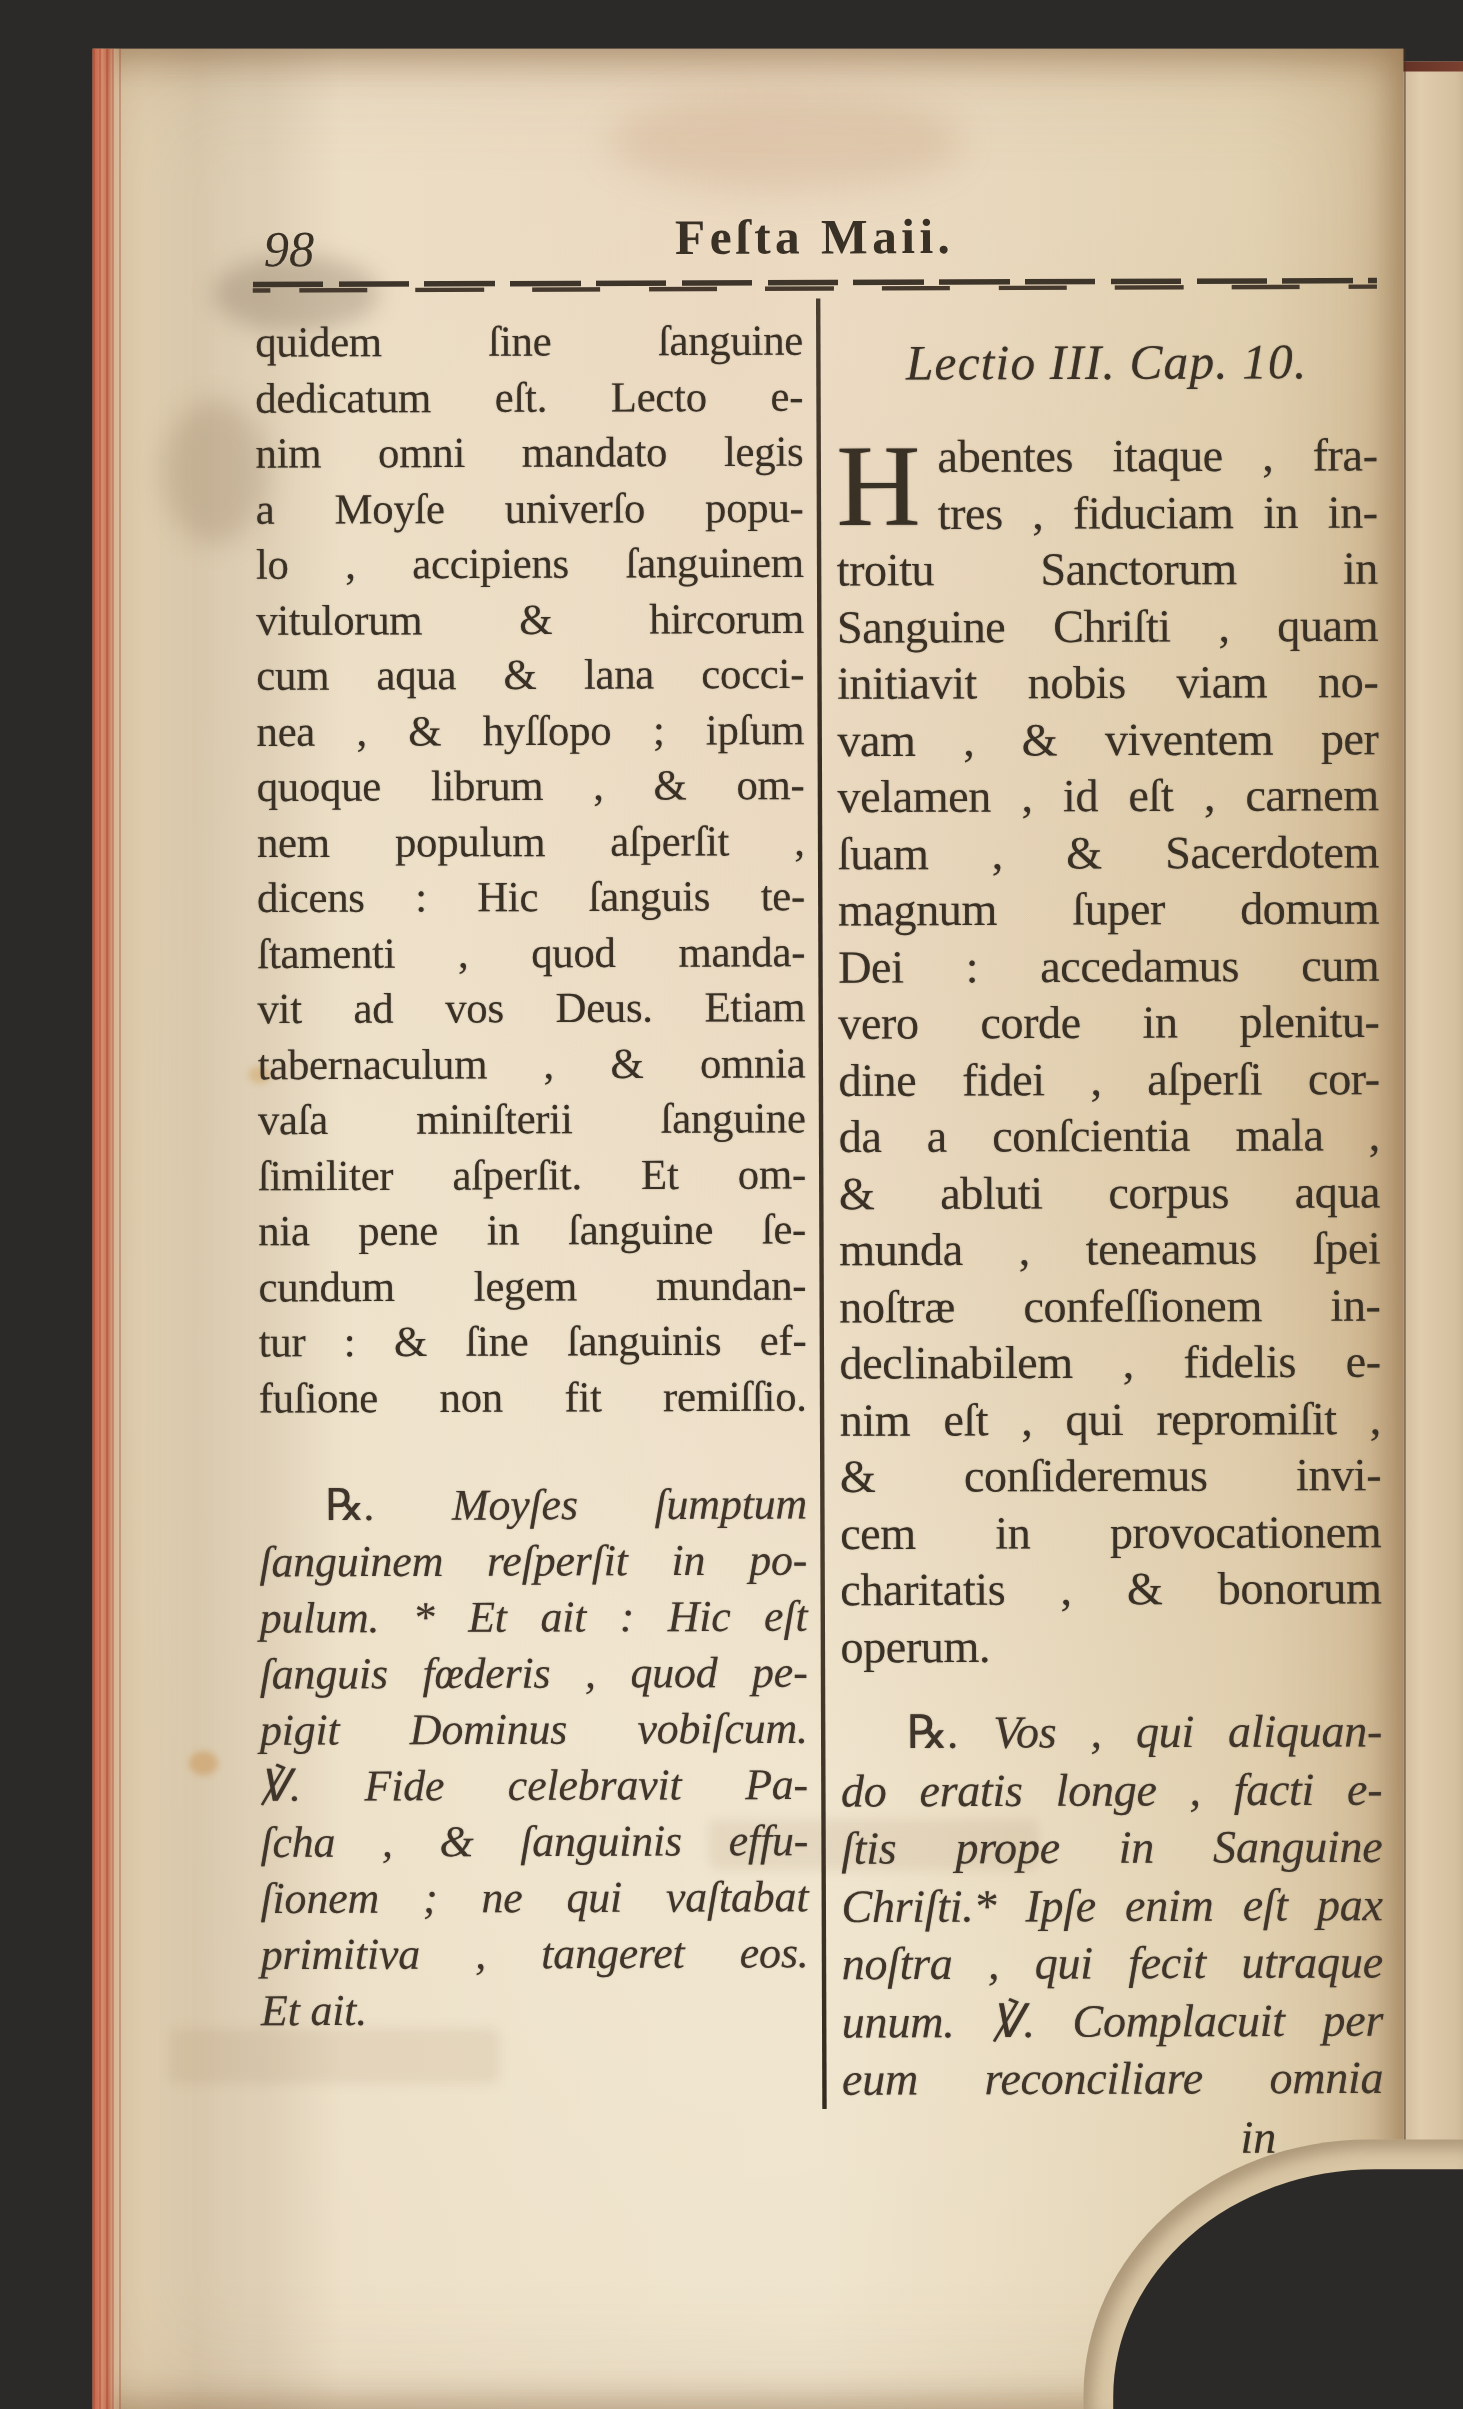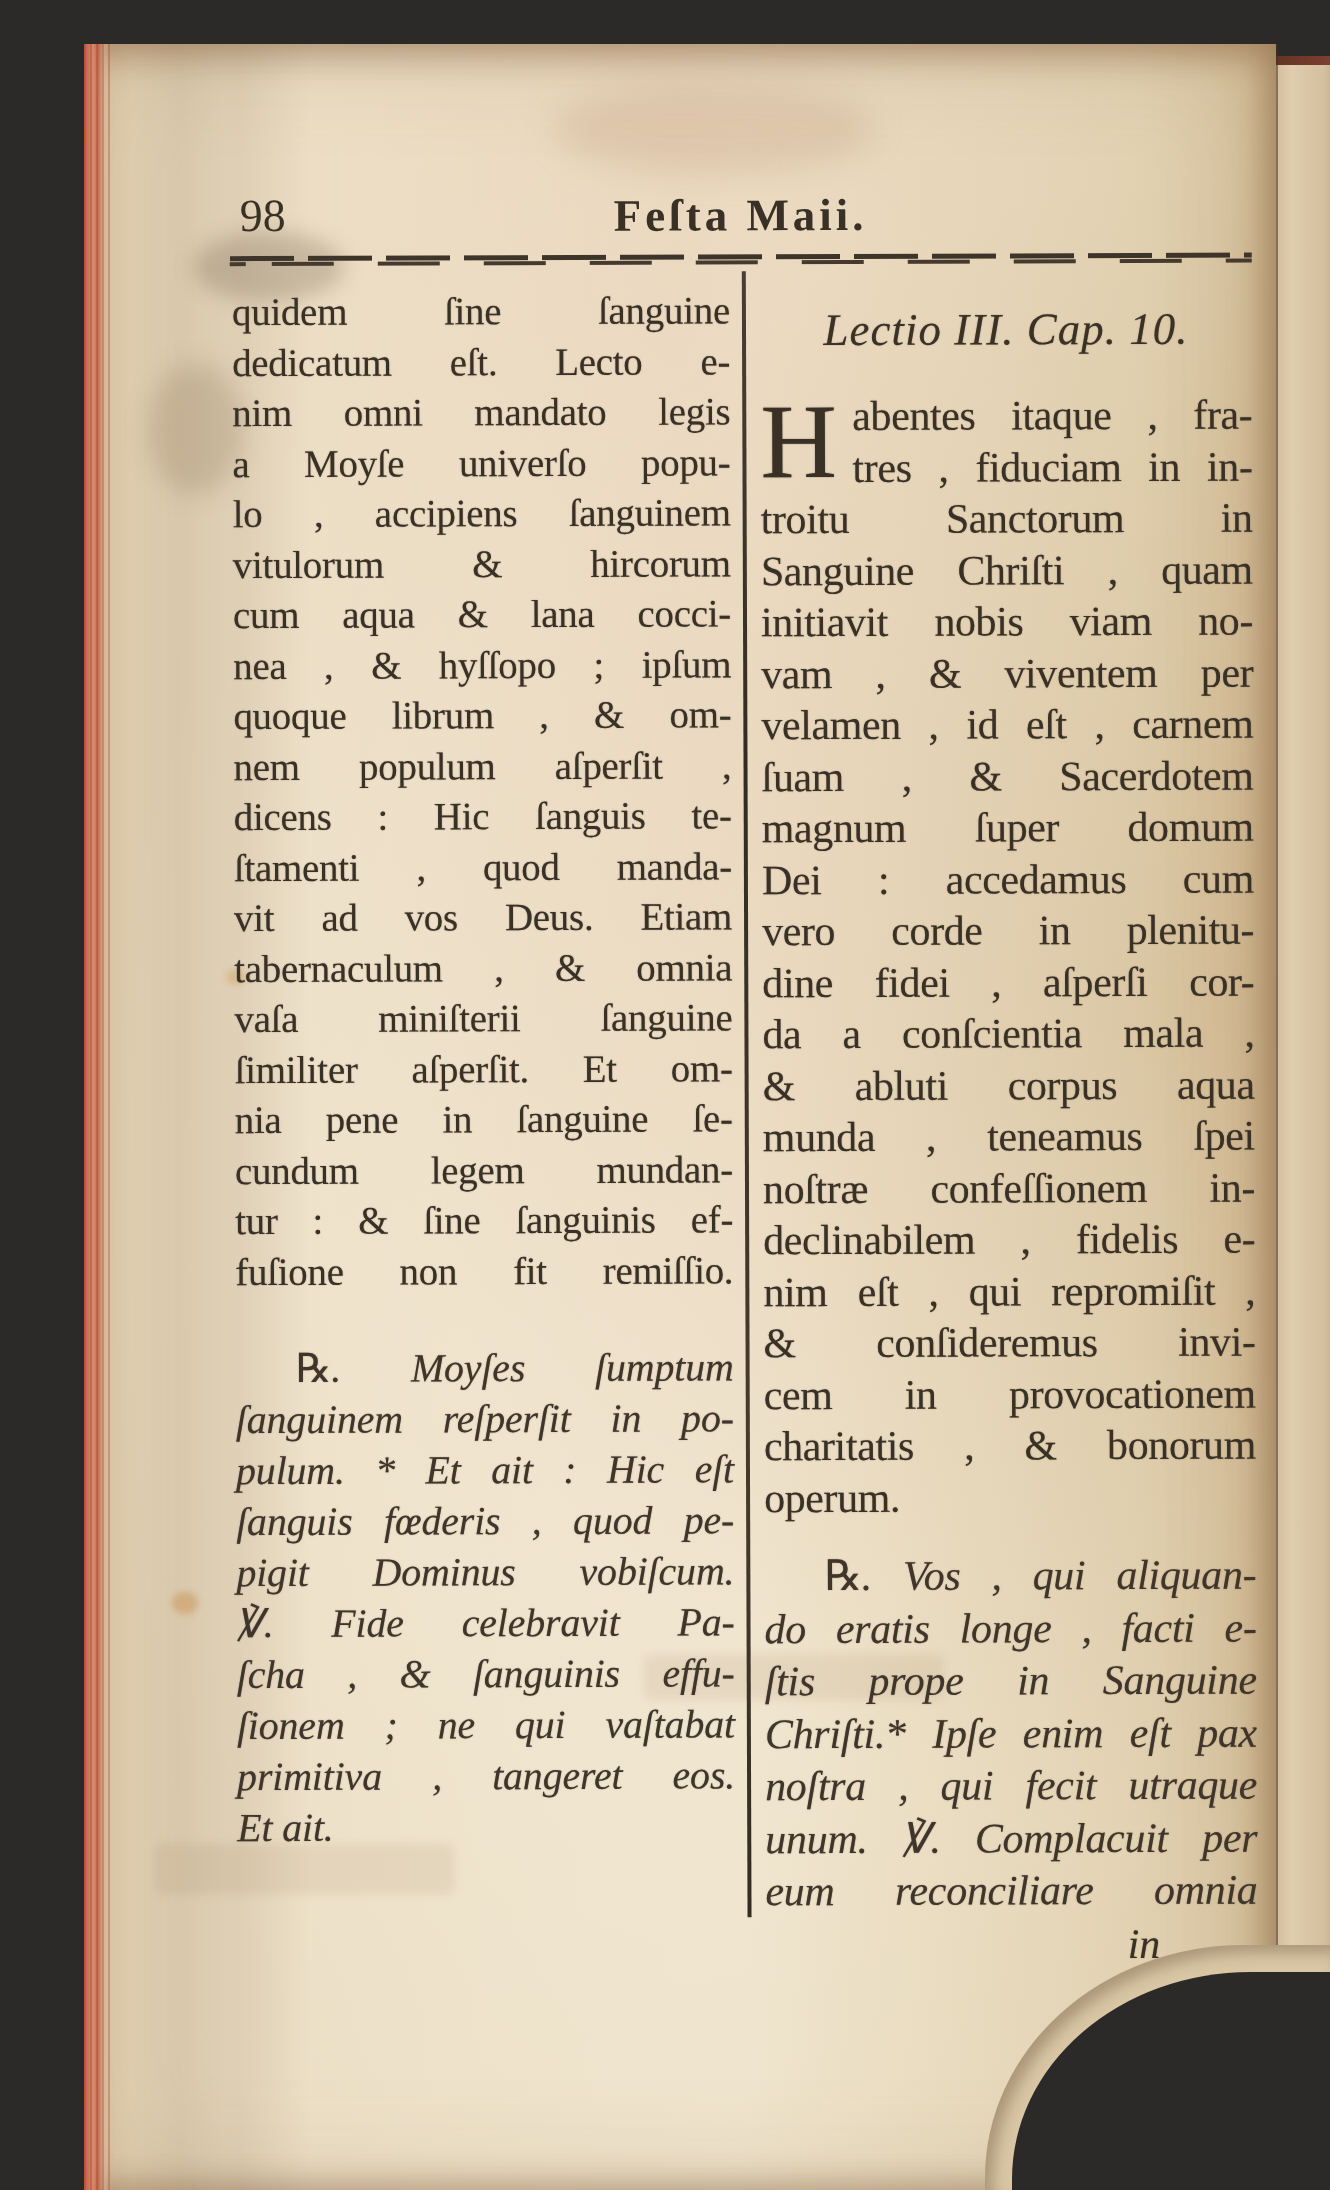--- a/index.html
+++ b/index.html
@@ -49,21 +49,21 @@
   .stain.s1{left:110px;top:188px;width:150px;height:70px;background:rgba(100,80,60,.26);filter:blur(10px);}
   .stain.s2{left:64px;top:320px;width:95px;height:130px;background:rgba(115,85,55,.20);filter:blur(12px);}
   .stain.s3{left:88px;top:1548px;width:26px;height:22px;background:rgba(200,140,70,.45);filter:blur(3px);}
   .stain.s4{left:142px;top:925px;width:20px;height:16px;background:rgba(205,155,80,.40);filter:blur(3px);}
   .stain.s5{left:470px;top:40px;width:320px;height:90px;background:rgba(170,120,85,.18);filter:blur(16px);}
   .ghost{position:absolute;background:rgba(150,110,75,.11);filter:blur(5px);border-radius:8px;pointer-events:none;}
   .g1{left:560px;top:1610px;width:300px;height:46px;}
   .g2{left:70px;top:1800px;width:300px;height:50px;}
   
   .content{position:absolute;inset:0;transform:rotate(-0.2deg);transform-origin:40% 40%;color:#3a3126;}
-  .pagenum{position:absolute;left:158px;top:145px;font-size:46px;line-height:52px;}
+  .pagenum{position:absolute;left:158px;top:156px;font-size:46px;line-height:52px;font-style:italic;}
   .title{
     position:absolute;left:150px;top:146px;width:1018px;text-align:center;
     font-size:45px;line-height:52px;font-weight:bold;letter-spacing:4px;
   }
   .rule{
     position:absolute;left:148px;top:211px;width:1022px;height:10px;
     background-image:
       repeating-linear-gradient(90deg,#3d342a 0 64px, transparent 64px 78px),
       repeating-linear-gradient(90deg, transparent 0 26px, #453a2d 26px 88px, transparent 88px 106px);
     background-size:100% 5px,100% 4px;

